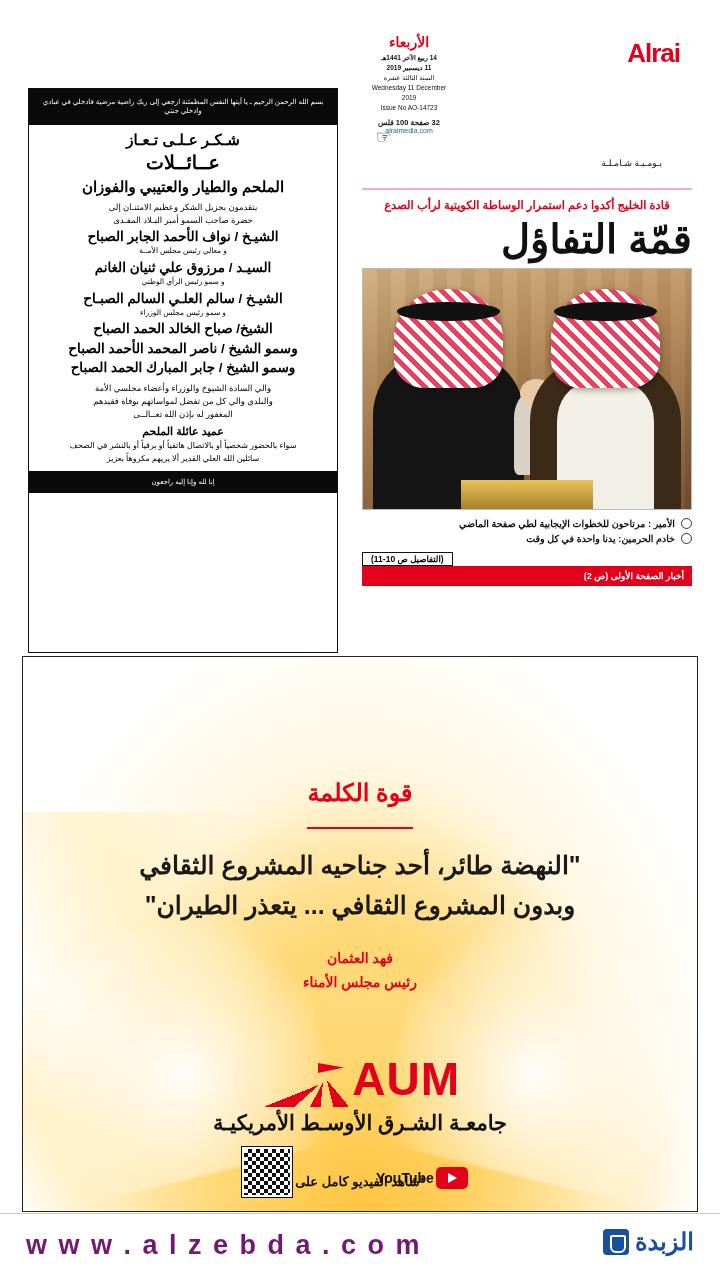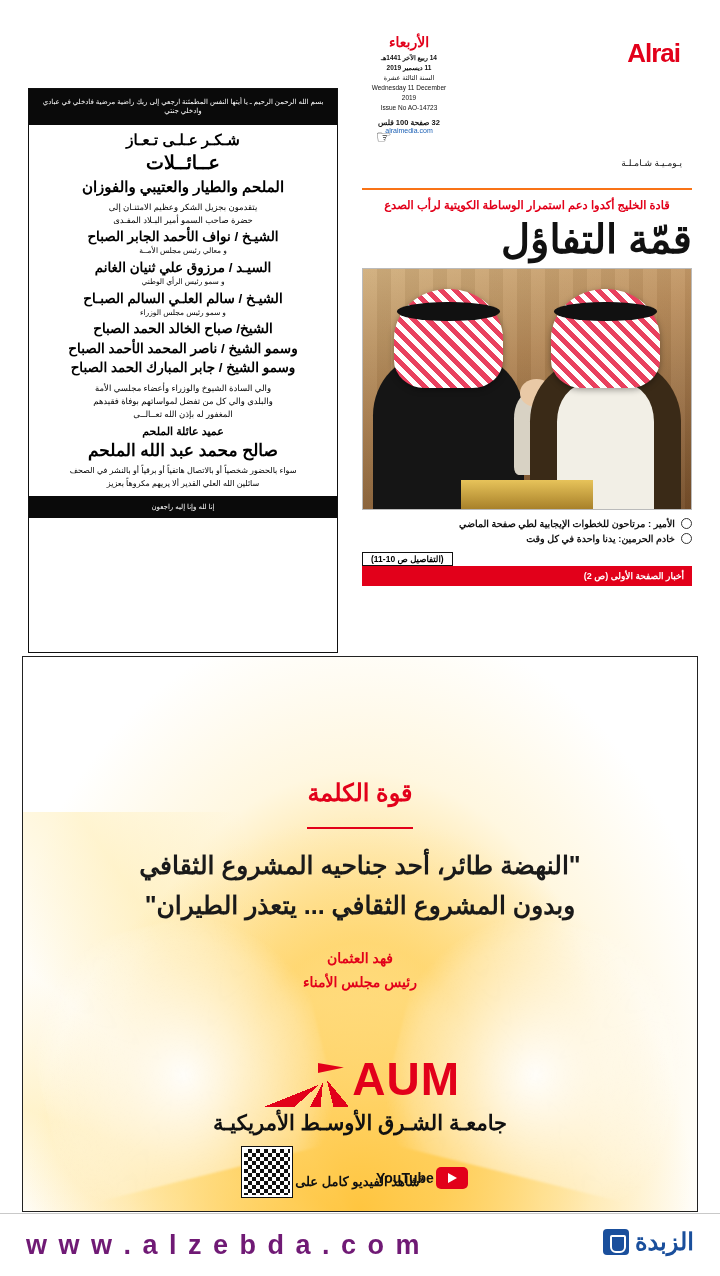--- a/index.html
+++ b/index.html
@@ -65,36 +65,36 @@
   .logo-latin{
     position:absolute;right:12px;top:0;font-size:26px;font-weight:bold;
     color:#e2001a;letter-spacing:-1px;font-family:"Liberation Sans",sans-serif;
   }
   .logo-ar{
     position:absolute;right:8px;top:20px;
     font-size:76px;font-weight:bold;color:#111;line-height:.95;
     letter-spacing:-2px;
   }
   .logo-sub{
-    position:absolute;right:10px;bottom:2px;font-size:9px;letter-spacing:3px;color:#111;margin-top:36px;
+    position:absolute;right:30px;bottom:2px;font-size:9px;letter-spacing:3px;color:#111;margin-top:36px;
   }
   .mast-info{
     position:absolute;right:238px;top:4px;width:90px;text-align:center;color:#111;
   }
   .mast-day{font-size:14px;font-weight:bold;color:#e2001a;margin-bottom:3px;}
   .mast-line{font-size:6.5px;line-height:1.55;}
   .mast-line.bold{font-weight:bold;}
   .mast-pages{font-size:7.5px;font-weight:bold;margin-top:5px;}
   .mast-site{font-size:7px;color:#1a5fb4;}
   .hand{position:absolute;right:300px;top:96px;font-size:18px;color:#333;}
 
   
   .news{
     position:absolute;right:0;top:158px;width:330px;height:465px;
-    border-top:2px solid #f97316;
+    border-top:2px solid #f9a8d4;
   }
   .kicker{
     margin-top:8px;text-align:center;color:#e2001a;font-size:11.5px;font-weight:bold;
   }
   .headline{
     text-align:right;font-size:40px;font-weight:bold;color:#111;line-height:1.05;
     margin:6px 0 8px;letter-spacing:-1px;
   }
   .photo{
     width:100%;height:242px;position:relative;overflow:hidden;
@@ -323,21 +323,20 @@
       </div>
       <div class="obit-row">
         <div class="n">وسمو الشيخ / ناصر المحمد الأحمد الصباح</div>
       </div>
       <div class="obit-row">
         <div class="n">وسمو الشيخ / جابر المبارك الحمد الصباح</div>
       </div>
 
       <div class="obit-tail">والي السادة الشيوخ والوزراء وأعضاء مجلسي الأمة<br>والبلدي والي كل من تفضل لمواساتهم بوفاة فقيدهم<br>المغفور له بإذن الله تعــالــى</div>
       <div class="obit-role">عميد عائلة الملحم</div>
-      <div class="obit-dec">صالح محمد عبد الله الملحم</div>
       <div class="obit-note">سواء بالحضور شخصياً أو بالاتصال هاتفياً أو برقياً أو بالنشر في الصحف<br>سائلين الله العلي القدير ألا يريهم مكروهاً بعزيز</div>
       <div class="obit-foot">إنا لله وإنا إليه راجعون</div>
     </div>
   </div>
 
   <div class="ad">
     <div class="rays"></div>
     <div class="wingL"></div>
     <div class="wingR"></div>
 

